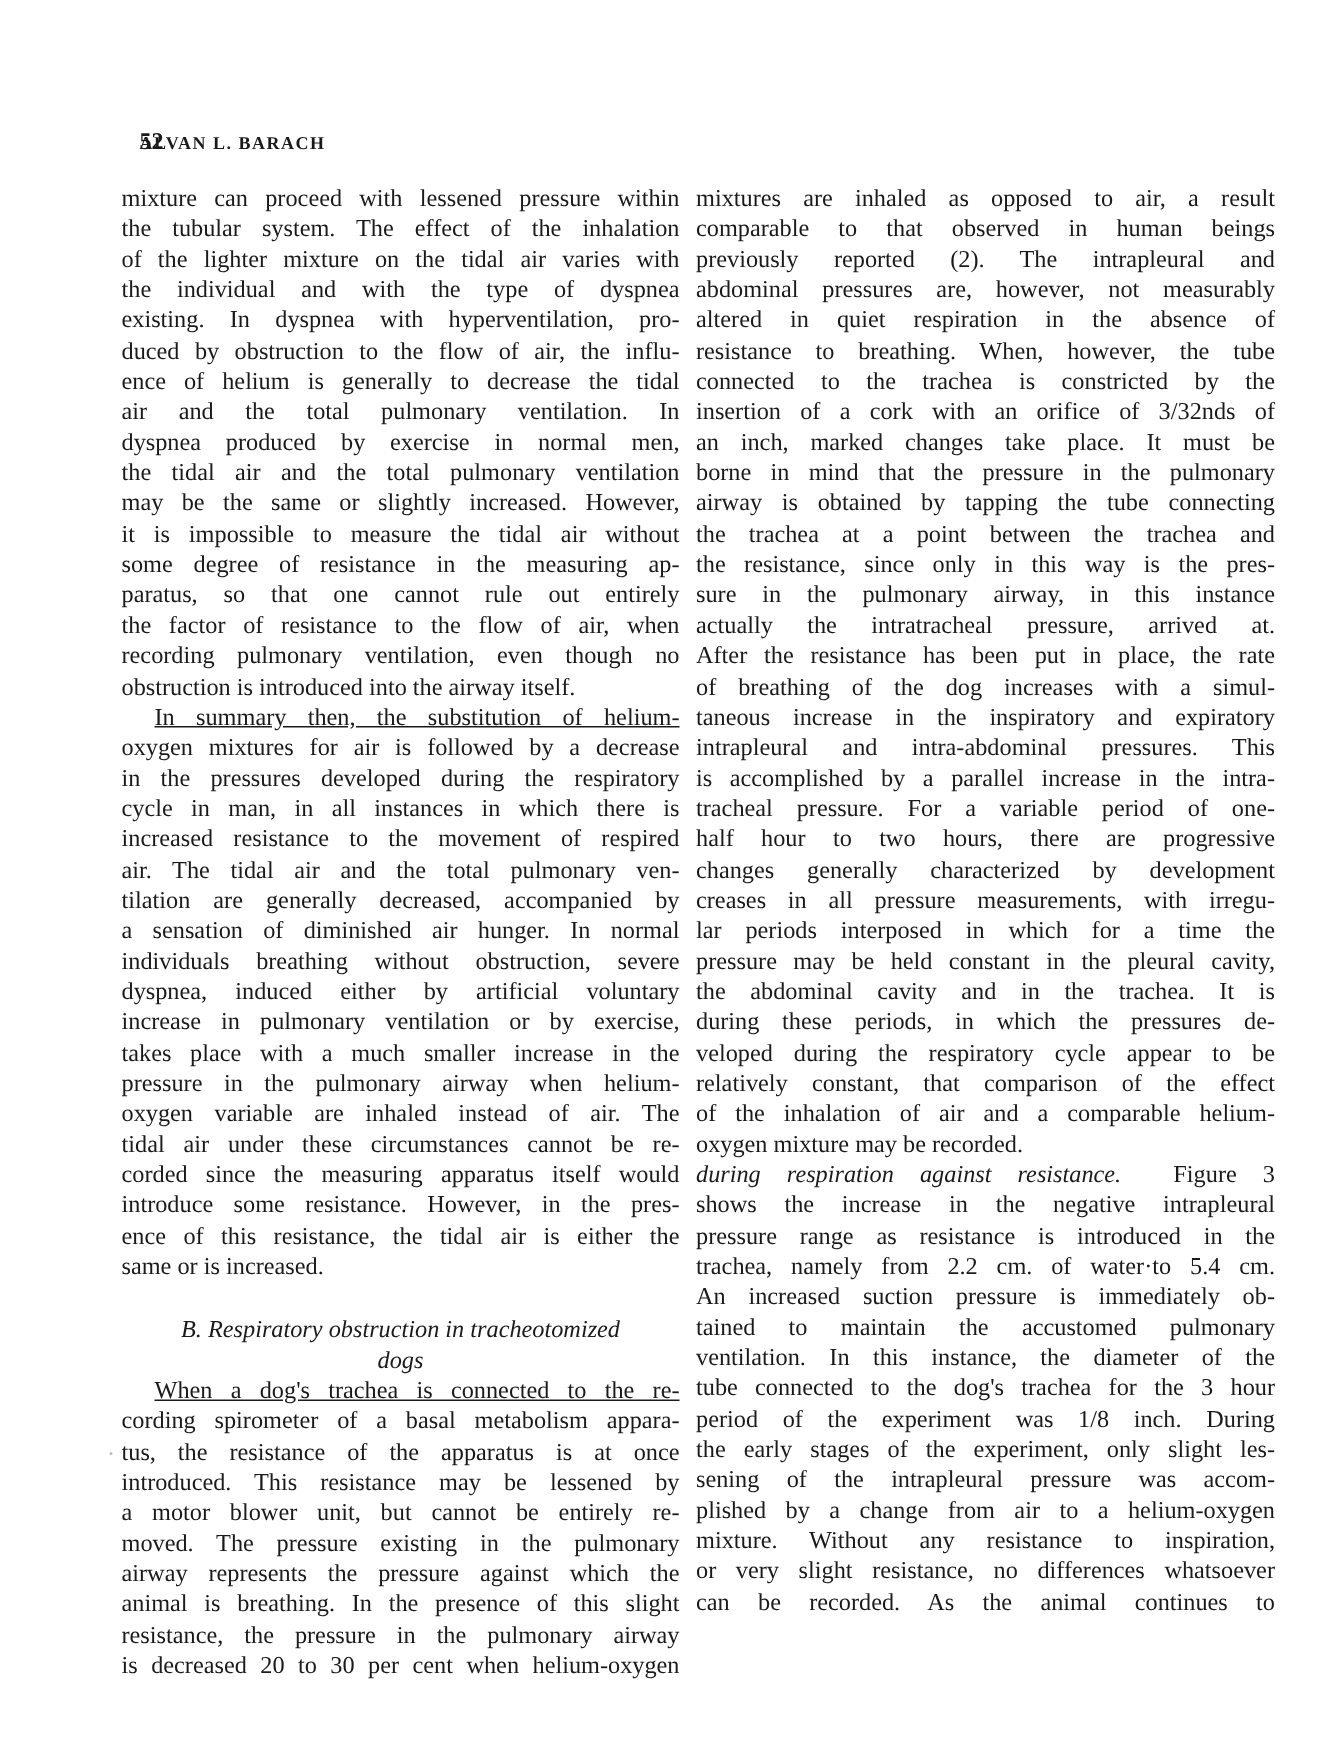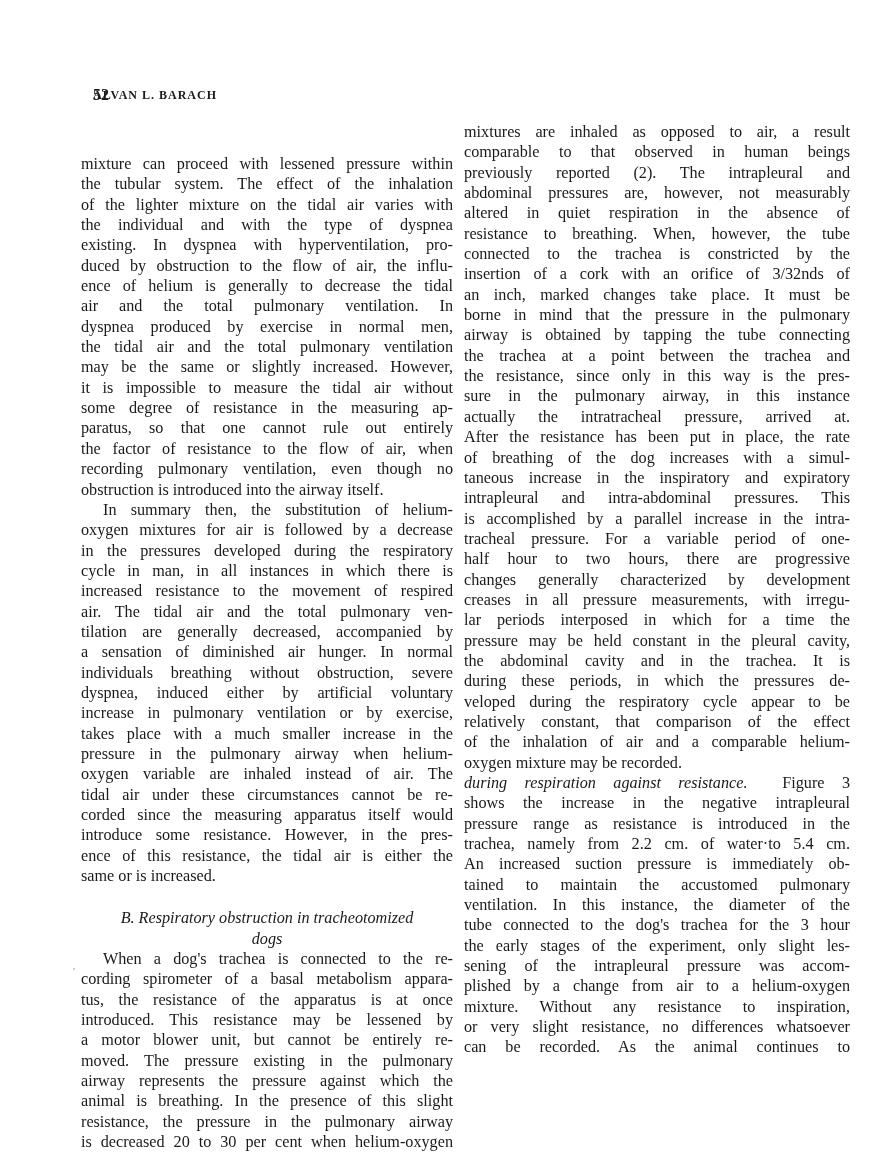--- a/index.html
+++ b/index.html
@@ -1,25 +1,25 @@
 <!DOCTYPE html>
 <html><head>
   <meta charset="utf-8">
   <style>
     html, body { margin: 0; padding: 0; background: #ffffff; }
     body { width: 890px; height: 1163px; position: relative; overflow: hidden; color: #1a1a1a; font-family: "Liberation Serif", "DejaVu Serif", serif; }
     .page-header { position: absolute; top: 86px; left: 80px; width: 770px; height: 20px; margin-left: 13px; }
     .page-number { position: absolute; left: 0; top: 0; font-size: 16px; font-weight: bold; }
     .running-head { position: absolute; left: 0; width: 770px; top: 2px; text-align: left; font-size: 12px; font-weight: bold; letter-spacing: 1px; }
     .col { position: absolute; top: 122px; width: 372px; font-size: 16.2px; line-height: 20.35px; }
-    .col-left { left: 81px; margin-top: 32px; }
+    .col-left { left: 81px; }
     .col-right { left: 464px; width: 386px; }
     .ln { display: block; white-space: nowrap; text-align: justify; text-align-last: justify; height: 20.35px; }
     .ln.last { text-align-last: left; }
-    .ln.indent { padding-left: 22px; }
+    .ln.indent { padding-left: 22px; text-decoration: underline; }
     .ln.center { text-align: left; text-align-last: center; }
     .it { font-style: italic; }
     .gap { display: block; height: 22px; }
     .speck { position: absolute; left: 73px; top: 968px; width: 2px; height: 2px; background: #bbb; border-radius: 50%; }
   </style>
 </head>
 <body>
 
 <div class="page-header">
   <span class="page-number">52</span>
@@ -121,20 +121,21 @@
     </div>
   <span class="ln"><span class="it">during respiration against resistance.</span><span style="white-space:pre">  Figure 3</span></span>
   <div>
       <span class="ln">shows the increase in the negative intrapleural</span>
       <span class="ln">pressure range as resistance is introduced in the</span>
       <span class="ln">trachea, namely from 2.2 cm. of water·to 5.4 cm.</span>
       <span class="ln">An increased suction pressure is immediately ob-</span>
       <span class="ln">tained to maintain the accustomed pulmonary</span>
       <span class="ln">ventilation.  In this instance, the diameter of the</span>
       <span class="ln">tube connected to the dog's trachea for the 3 hour</span>
+      <span class="ln">period of the experiment was 1/8 inch.  During</span>
       <span class="ln">the early stages of the experiment, only slight les-</span>
       <span class="ln">sening of the intrapleural pressure was accom-</span>
       <span class="ln">plished by a change from air to a helium-oxygen</span>
       <span class="ln">mixture.  Without any resistance to inspiration,</span>
       <span class="ln">or very slight resistance, no differences whatsoever</span>
       <span class="ln">can be recorded.  As the animal continues to</span>
     </div>
 </div>
 
 <span class="speck"></span>

